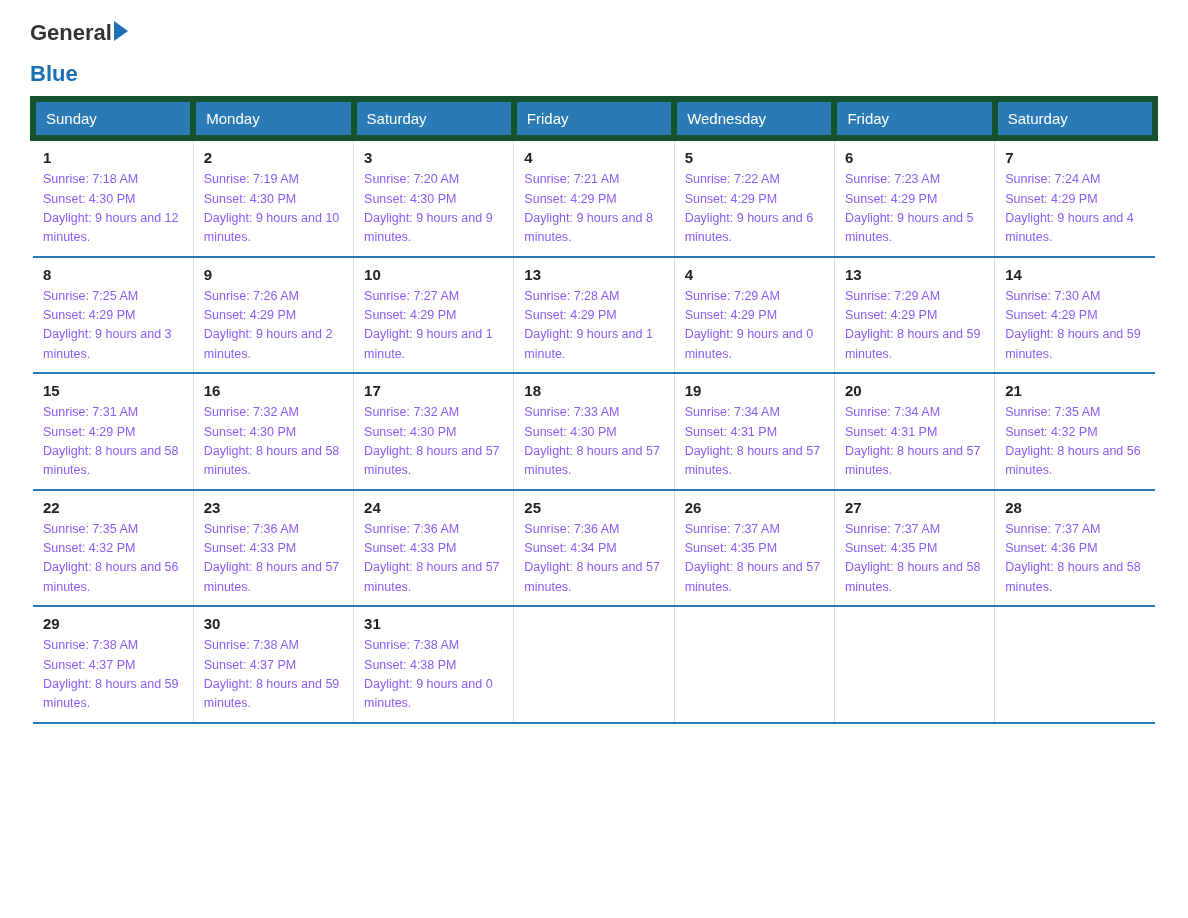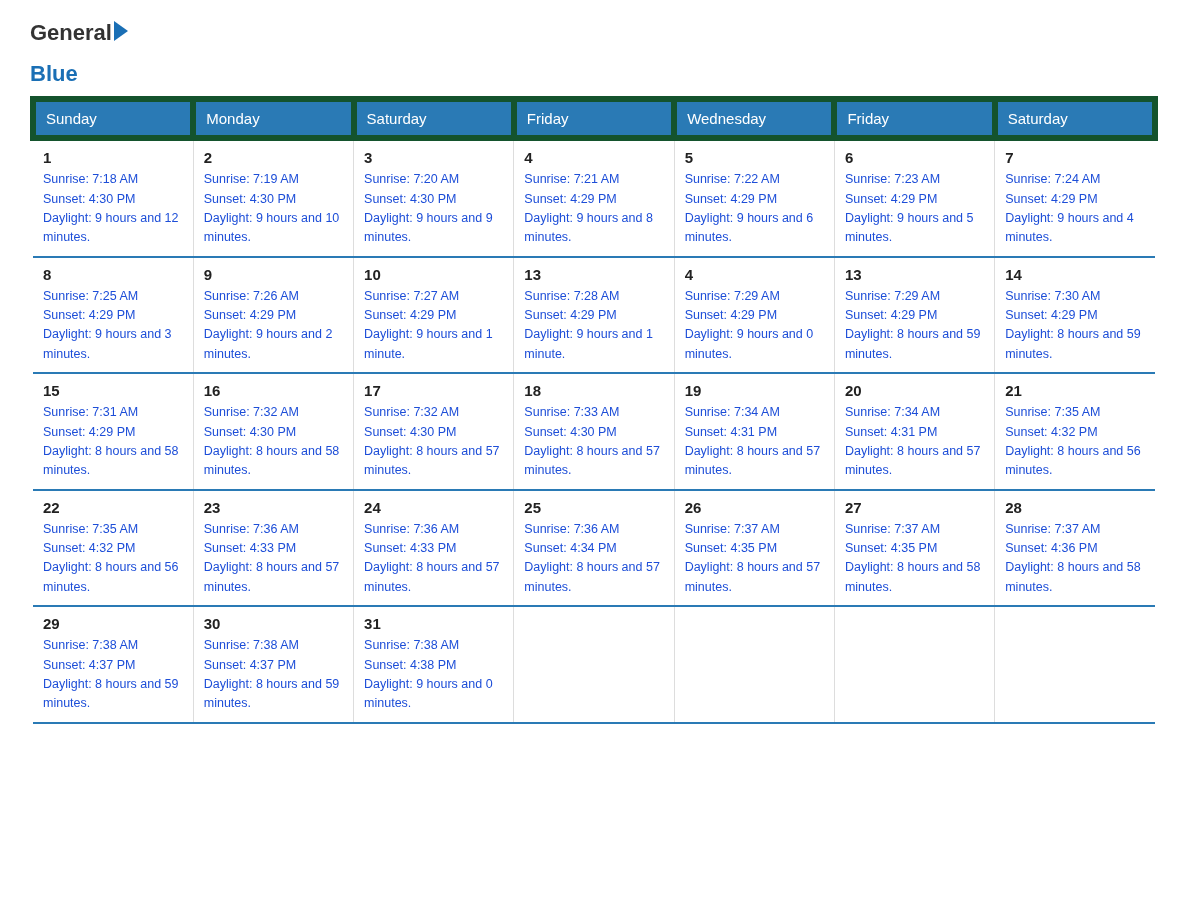--- a/index.html
+++ b/index.html
@@ -95,21 +95,21 @@
     .day-number {
       font-size: 15px;
       font-weight: bold;
       display: block;
       margin-bottom: 4px;
       color: #222;
     }
     .day-info {
       font-size: 12.5px;
       line-height: 1.55;
-      color: #1d4ed8;
+      color: #8b5cf6;
     }
     .empty-cell {
       background: #fff;
     }
   </style>
 </head>
 <body>
 
 <div class="header">
   <div class="logo-wrapper">

